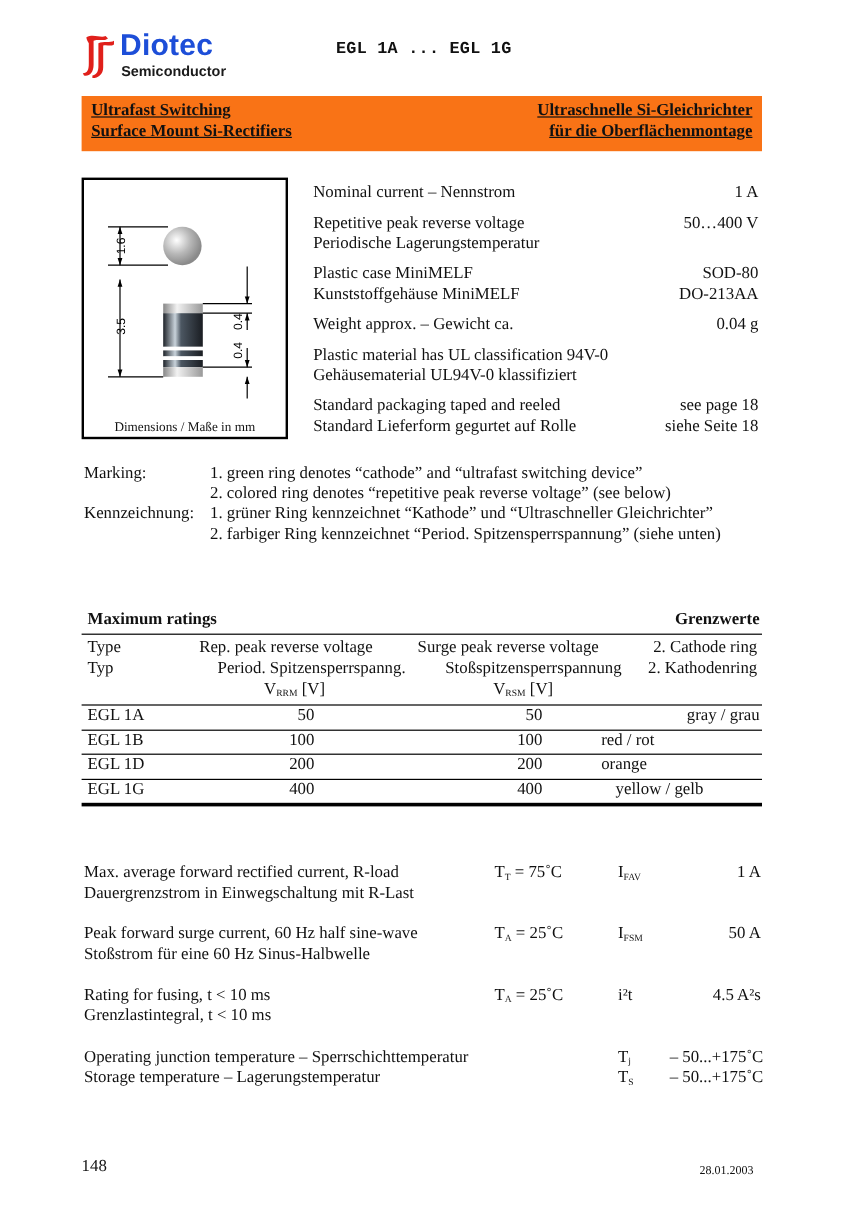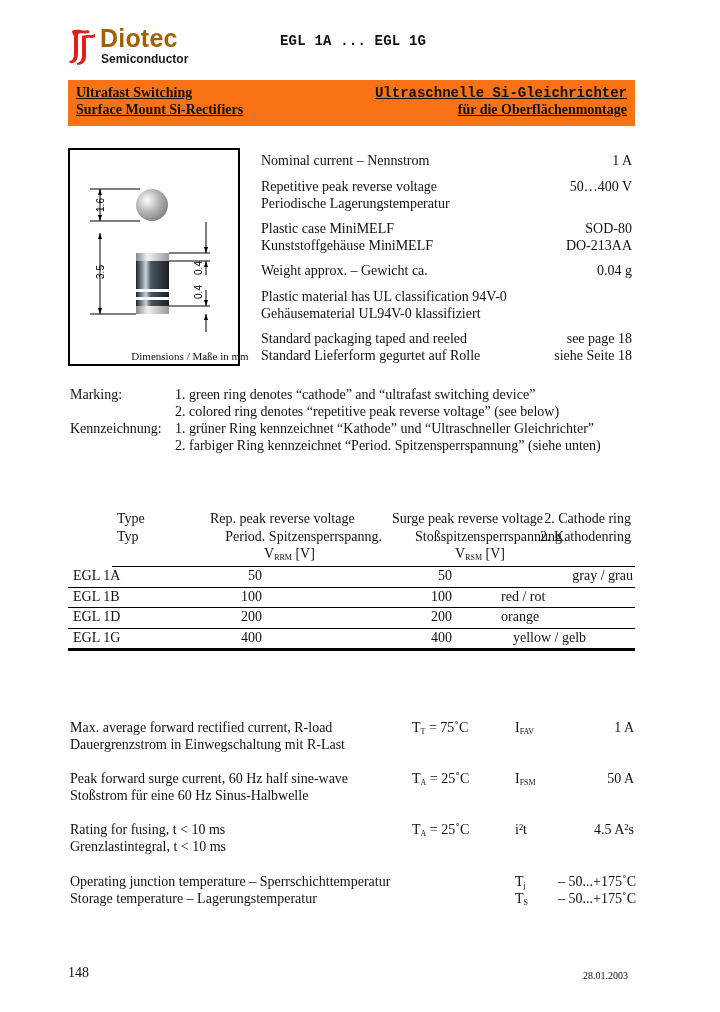--- a/index.html
+++ b/index.html
@@ -4,49 +4,49 @@
 <style>
   html, body { margin: 0; padding: 0; background: #ffffff; }
   body { width: 720px; height: 1012px; position: relative; overflow: hidden;
          font-family: "Liberation Serif", "DejaVu Serif", serif; color: #111; }
   .abs { position: absolute; }
   .sans { font-family: "Liberation Sans", "DejaVu Sans", sans-serif; }
 
   
   .logo { left: 68px; top: 28px; width: 130px; height: 40px; }
   .logo-mark { left: 0; top: 0; width: 28px; height: 38px; }
-  .logo-name { left: 32px; top: -4px; font-size: 25px; font-weight: bold; color: #a16207; letter-spacing: 0.2px; }
+  .logo-name { left: 32px; top: -4px; font-size: 25px; font-weight: bold; color: #1d4ed8; letter-spacing: 0.2px; }
   .logo-sub { left: 33px; top: 24px; font-size: 12px; font-weight: bold; color: #1a1a1a; }
   .doc-title { left: 280px; top: 33px; font-size: 14px; font-weight: bold; letter-spacing: 0.2px; font-family: Liberation Mono, monospace; }
 
   
   .banner { left: 68px; top: 80px; width: 567px; height: 46px; background: #f97316; }
   .banner .l1, .banner .l2, .banner .r1, .banner .r2 { position: absolute; font-size: 14px; font-weight: bold; text-decoration: underline; white-space: nowrap; }
   .banner .l1 { left: 8px; top: 5px; }
   .banner .l2 { left: 8px; top: 22px; }
-  .banner .r1 { right: 8px; top: 5px; font-family: Liberation Mono, monospace; }
+  .banner .r1 { right: 8px; top: 5px; }
   .banner .r2 { right: 8px; top: 22px; }
 
   
   .dimbox { left: 68px; top: 148px; width: 172px; height: 218px; border: 2px solid #000; box-sizing: border-box; background: #fff; }
-  .dimcap { left: 0; width: 100%; bottom: 2px; text-align: center; font-size: 11px; padding-left: 36px; }
+  .dimcap { left: 0; width: 100%; bottom: 2px; text-align: center; font-size: 11px; }
 
   
   .spec { font-size: 14px; white-space: nowrap; }
   .spec-r { text-align: right; font-size: 14px; white-space: nowrap; }
 
   
   .mark { font-size: 14px; white-space: nowrap; }
 
   
   .tbl { left: 68px; top: 508px; width: 567px; font-size: 14px; }
   .tbl .hdr-row { position: relative; height: 20px; border-bottom: 1px solid #000; }
   .tbl .hdr-row .t { position: absolute; left: 5px; top: 1px; font-weight: bold; font-size: 14px; }
   .tbl .hdr-row .g { position: absolute; right: 2px; top: 1px; font-weight: bold; font-size: 14px; }
-  .colhdr { position: relative; height: 58px; border-bottom: 1.5px solid #000; margin-left: 44px; }
+  .colhdr { position: relative; height: 58px; border-bottom: 1.5px solid #000; }
   .colhdr div { position: absolute; white-space: nowrap; }
   .row { position: relative; height: 19.5px; border-bottom: 1px solid #000; }
   .row.last { border-bottom: 3px solid #000; }
   .row div { position: absolute; top: 1px; white-space: nowrap; }
   .c1 { left: 5px; }
   .c2 { left: 98px; width: 172px; text-align: right; }
   .c3 { left: 280px; width: 104px; text-align: right; }
   .c4 { right: 2px; width: 120px; text-align: left; }
   sub { font-size: 8px; vertical-align: -2px; }
 
@@ -159,20 +159,24 @@
 <div class="abs spec-r" style="right:88px;top:348px">siehe Seite 18</div>
 
 <div class="abs mark" style="left:70px;top:387px">Marking:</div>
 <div class="abs mark" style="left:175px;top:387px">1. green ring denotes “cathode” and “ultrafast switching device”</div>
 <div class="abs mark" style="left:175px;top:404px">2. colored ring denotes “repetitive peak reverse voltage” (see below)</div>
 <div class="abs mark" style="left:70px;top:421px">Kennzeichnung:</div>
 <div class="abs mark" style="left:175px;top:421px">1. grüner Ring kennzeichnet “Kathode” und “Ultraschneller Gleichrichter”</div>
 <div class="abs mark" style="left:175px;top:438px">2. farbiger Ring kennzeichnet “Period. Spitzensperrspannung” (siehe unten)</div>
 
 <div class="abs tbl">
+  <div class="hdr-row">
+    <div class="t">Maximum ratings</div>
+    <div class="g">Grenzwerte</div>
+  </div>
   <div class="colhdr">
     <div style="left:5px;top:3px">Type</div>
     <div style="left:5px;top:21px">Typ</div>
     <div style="left:98px;width:172px;top:3px">Rep. peak reverse voltage</div>
     <div style="left:98px;width:172px;text-align:right;top:21px">Period. Spitzensperrspanng.</div>
     <div style="left:152px;top:38px"><span>V</span><sub>RRM</sub><span> [V]</span></div>
     <div style="left:280px;width:170px;top:3px">Surge peak reverse voltage</div>
     <div style="left:280px;width:170px;text-align:right;top:21px">Stoßspitzensperrspannung</div>
     <div style="left:343px;top:38px"><span>V</span><sub>RSM</sub><span> [V]</span></div>
     <div style="right:4px;top:3px">2. Cathode ring</div>

